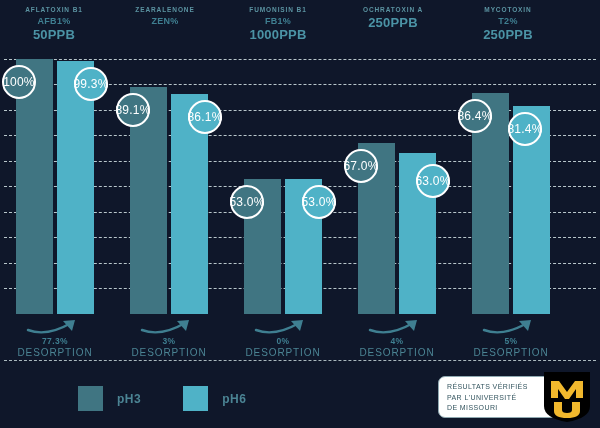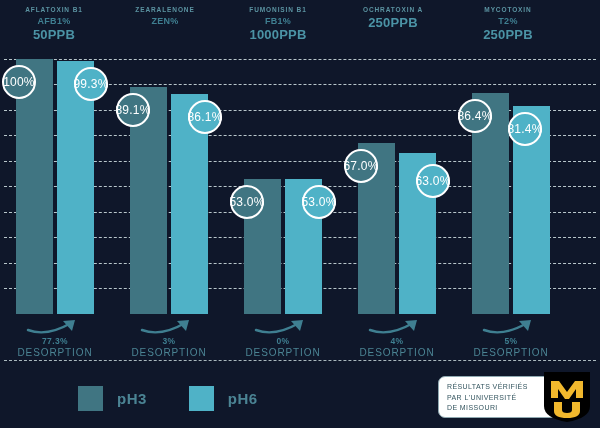--- a/index.html
+++ b/index.html
@@ -56,21 +56,21 @@
   
   .desorp { position: absolute; text-align: center; color: #3f7f91; }
   .desorp svg { display: block; margin: 0 auto; }
   .d-val { font-size: 8.5px; font-weight: bold; letter-spacing: 0.4px; line-height: 11px; }
   .d-lab { font-size: 10px; letter-spacing: 0.9px; line-height: 11px; color: #4b8494; }
 
   
   #legend { position: absolute; left: 78px; top: 386px; display: flex; align-items: center; }
   .lg-item { display: flex; align-items: center; margin-right: 42px; }
   .lg-sw { width: 25px; height: 25px; }
-  .lg-tx { margin-left: 14px; font-size: 15px; font-weight: bold; color: #4b8494; letter-spacing: 0.5px; }
+  .lg-tx { margin-left: 14px; font-size: 12px; font-weight: bold; color: #4b8494; letter-spacing: 0.5px; }
 
   
   #verif {
     position: absolute; left: 438px; top: 376px;
     width: 120px; height: 42px;
     border: 1px solid #8fa9b1; border-radius: 7px;
     background: #fff;
     padding: 5px 6px 0 8px;
   }
   .v-line { font-size: 7px; color: #33545e; letter-spacing: 0.4px; line-height: 10.5px; }

